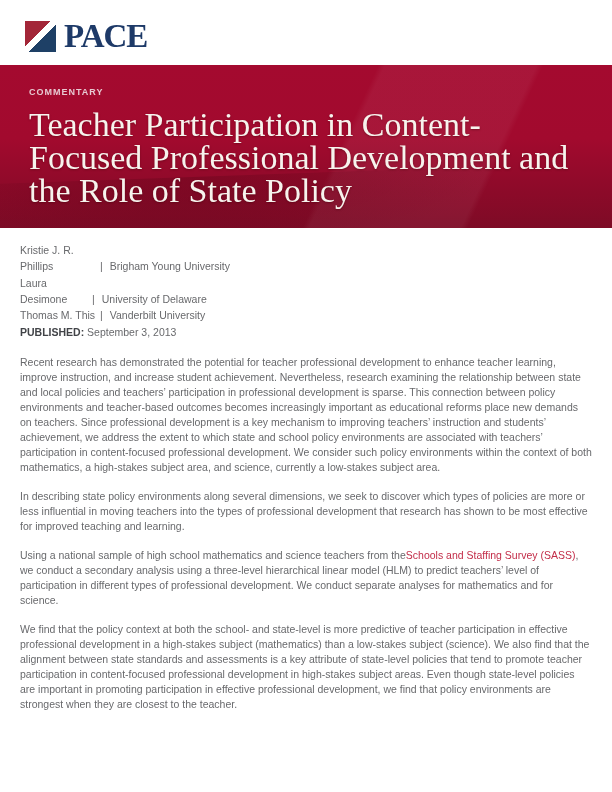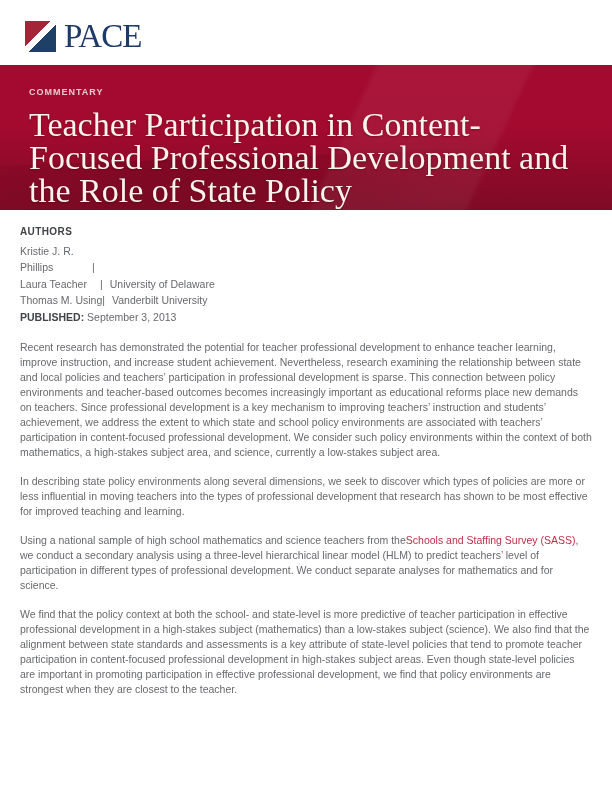--- a/index.html
+++ b/index.html
@@ -19,30 +19,30 @@
     background:#ffffff;
   }
   .logo{display:flex;align-items:center;gap:8px;}
   .logo-mark{
     width:31px;height:31px;
     background:linear-gradient(135deg,#a32638 0%,#a32638 41%,#ffffff 41%,#ffffff 55%,#1e4066 55%,#1e4066 100%);
     flex:0 0 auto;
   }
   .logo-text{
     font-family:"Liberation Serif",serif;
-    font-weight:normal;
+    font-weight:bold;
     font-size:33px;
     line-height:31px;
     color:#1e3a68;
     letter-spacing:-1px;
   }
   
   .banner{
     position:relative;
-    height:145px;
+    height:163px;
     box-sizing:border-box;
     padding:22px 29px 0 29px;
     background:linear-gradient(180deg,#a40a2f 0%,#a20a2e 45%,#8c0a29 78%,#7e0b26 100%);
     overflow:hidden;
   }
   .banner::before{
     content:"";
     position:absolute;inset:0;
     background:linear-gradient(115deg,rgba(255,255,255,0) 55%,rgba(255,255,255,0.05) 56%,rgba(255,255,255,0.05) 78%,rgba(255,255,255,0) 79%);
     pointer-events:none;
@@ -121,35 +121,35 @@
   </div>
 
   <div class="banner">
     <div class="kicker">COMMENTARY</div>
     <h1 class="banner-title">Teacher Participation in Content-Focused Professional Development and the Role of State Policy</h1>
   </div>
 
   <div class="content">
 
     <div class="authors">
-      <div class="authors-heading">AUTHORS</div>
 
       <div class="author-row">
         <span class="author-name">Kristie J. R. Phillips</span>
         <span class="author-sep">|</span>
+        <span class="author-affiliation">Brigham Young University</span>
       </div>
 
       <div class="author-row">
-        <span class="author-name">Laura Teacher</span>
+        <span class="author-name">Laura Desimone</span>
         <span class="author-sep">|</span>
         <span class="author-affiliation">University of Delaware</span>
       </div>
 
       <div class="author-row">
-        <span class="author-name">Thomas M. Using</span>
+        <span class="author-name">Thomas M. This</span>
         <span class="author-sep">|</span>
         <span class="author-affiliation">Vanderbilt University</span>
       </div>
     </div>
 
     <div class="published">
       <span class="published-label">PUBLISHED:</span>
       <span class="published-date">September 3, 2013</span>
     </div>
 

